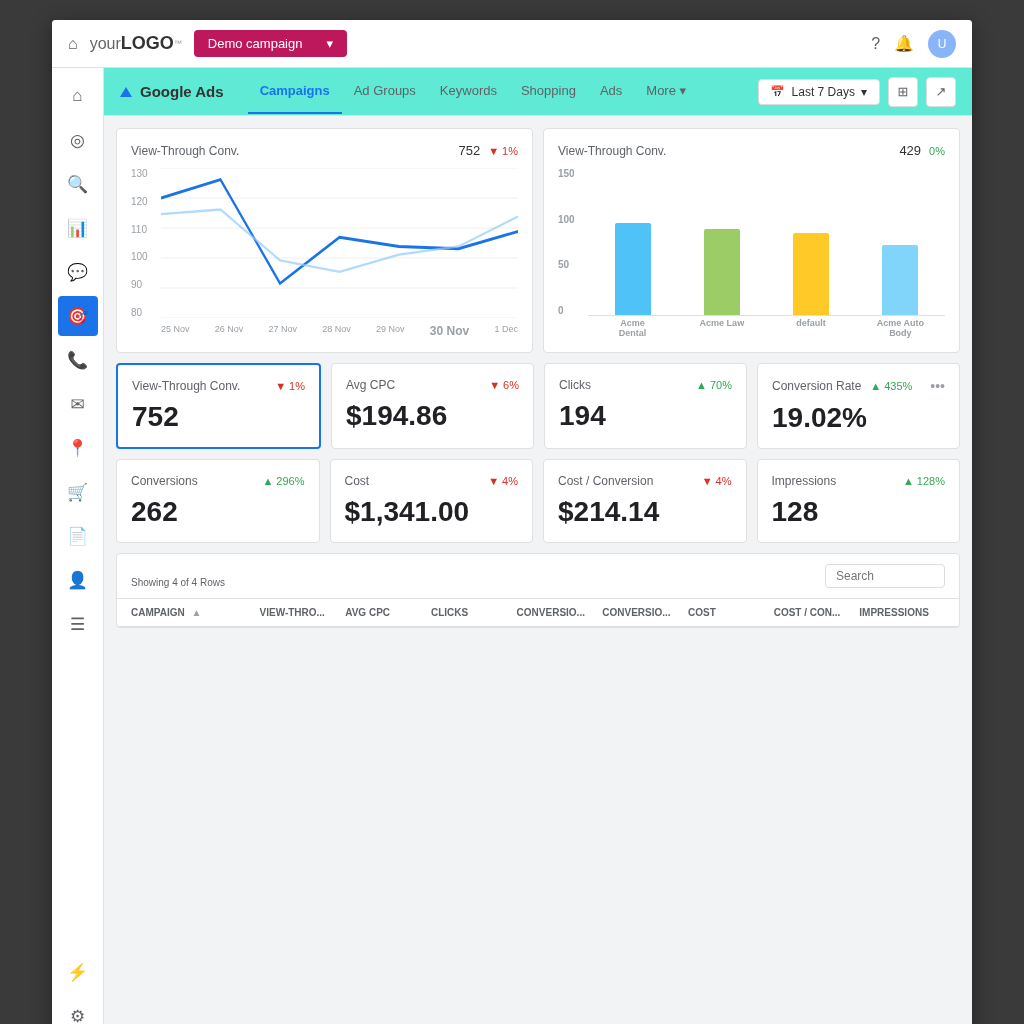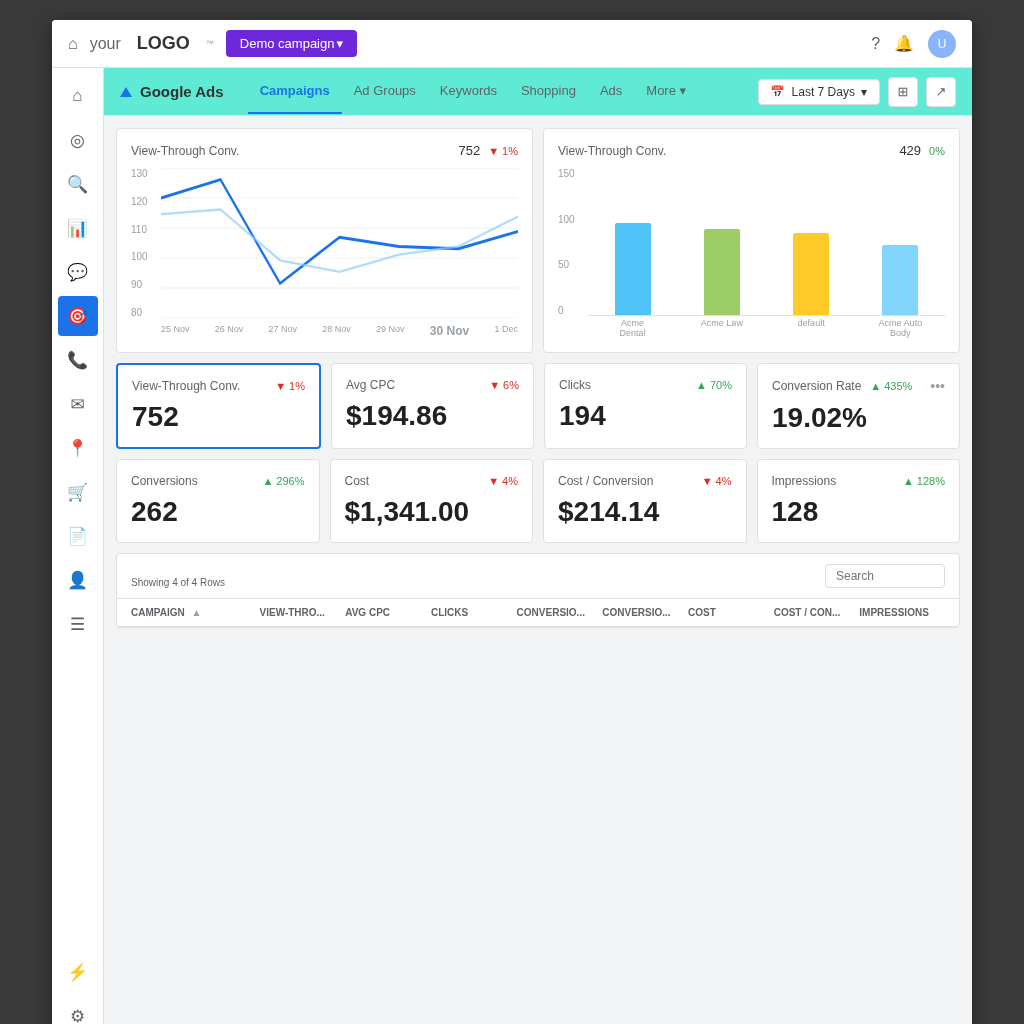--- a/index.html
+++ b/index.html
@@ -26,38 +26,38 @@
       display: flex;
       align-items: center;
       padding: 0 16px;
       border-bottom: 1px solid #e0e0e0;
       gap: 12px;
     }
     .home-icon { font-size: 16px; color: #5f6368; cursor: pointer; }
     .logo-area {
       display: flex;
       align-items: center;
-      gap: 16px;
+      gap: 0;
       font-size: 16px;
       color: #333;
     }
     .logo-your { font-weight: normal; color: #666; }
     .logo-logo { font-weight: bold; color: #333; font-size: 18px; }
     .logo-tm { font-size: 8px; color: #999; vertical-align: super; }
     .demo-btn {
-      background: #6d28d9;
+      background: #be185d;
       color: white;
       border: none;
       padding: 6px 14px;
       border-radius: 4px;
       font-size: 13px;
       cursor: pointer;
       display: flex;
       align-items: center;
-      gap: 2px;
+      gap: 24px;
       text-align: center;
     }
     .header-right {
       margin-left: auto;
       display: flex;
       align-items: center;
       gap: 14px;
     }
     .header-icon { color: #5f6368; font-size: 16px; cursor: pointer; }
     .avatar {
@@ -376,21 +376,21 @@
           </div>
 
           <div class="chart-card">
             <div class="chart-header">
               <span class="chart-title">View-Through Conv.</span>
               <div class="chart-value-area">
                 <span class="chart-value">429</span>
                 <span class="chart-change" style="color:#34a853;">0%</span>
               </div>
             </div>
-            <div style="position:relative;height:170px;">
+            <div style="position:relative;height:170px;font-weight:bold;">
               <div style="position:absolute;left:0;top:0;bottom:22px;display:flex;flex-direction:column;justify-content:space-between;width:26px;">
                 <span style="font-size:10px;color:#9aa0a6;">150</span>
                 <span style="font-size:10px;color:#9aa0a6;">100</span>
                 <span style="font-size:10px;color:#9aa0a6;">50</span>
                 <span style="font-size:10px;color:#9aa0a6;">0</span>
               </div>
               <div style="position:absolute;left:30px;right:0;top:0;bottom:22px;display:flex;align-items:flex-end;justify-content:space-around;border-bottom:1px solid #e0e0e0;">
                 <div class="bar-group">
                   <div class="bar" style="height:92px;background:#4fc3f7;"></div>
                 </div>

